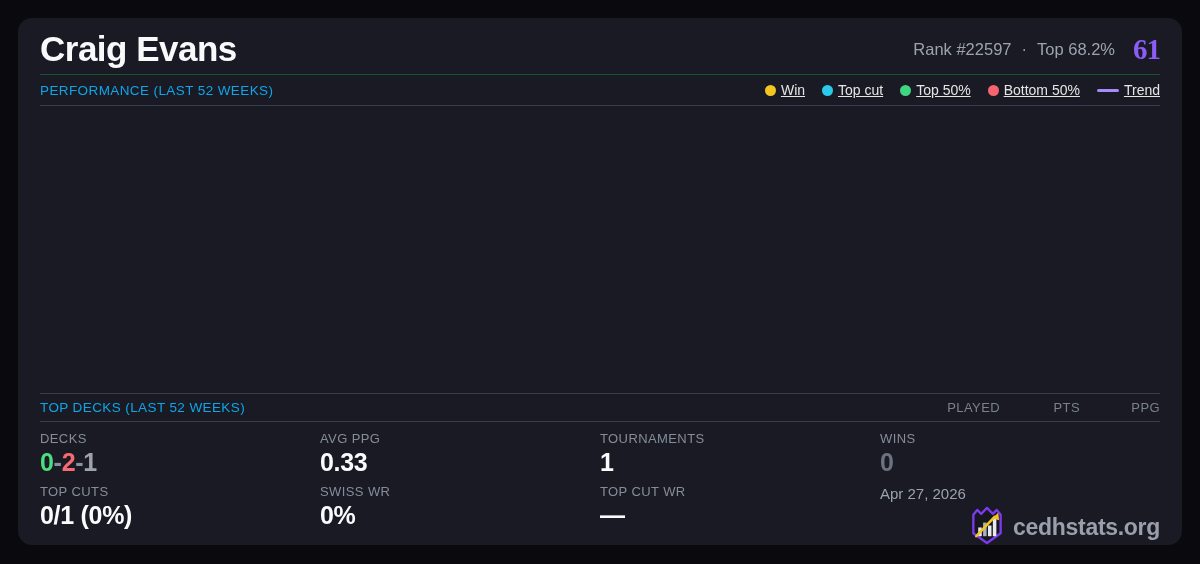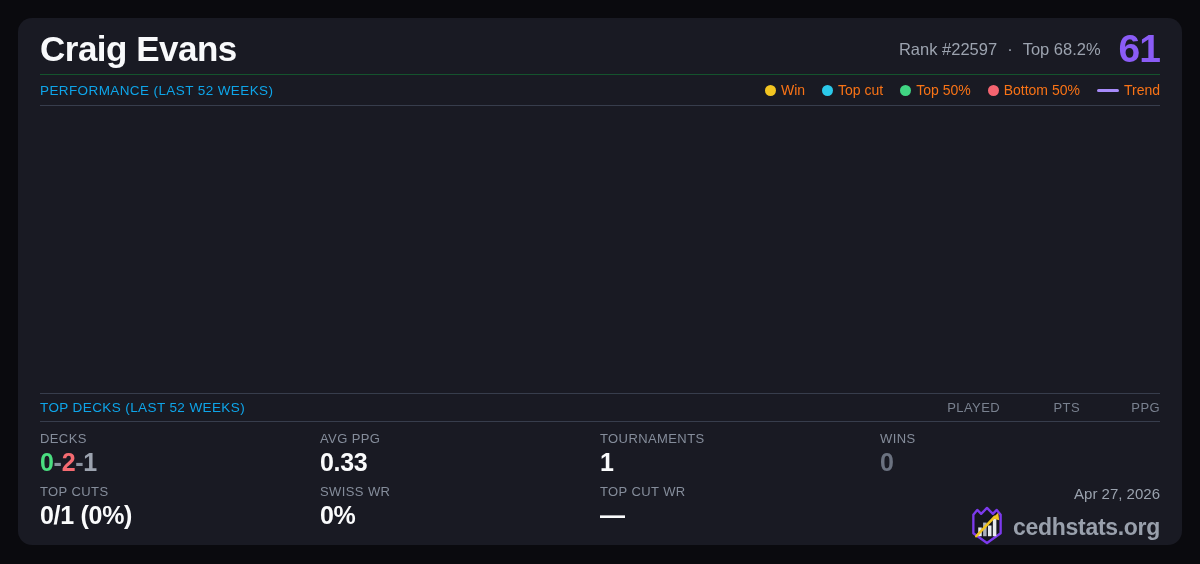--- a/index.html
+++ b/index.html
@@ -25,33 +25,33 @@
     height:57px;
     display:flex; align-items:center; justify-content:space-between;
     border-bottom:1px solid #14532d;
     padding-top:6px;
   }
   .player-name {
     font-size:35px; font-weight:800; letter-spacing:-0.5px; color:#f8f9fb;
   }
   .rank-area { display:flex; align-items:center; gap:18px; }
   .rank-line { font-size:16.5px; color:#9ca3af; display:flex; gap:10px; align-items:center; }
-  .score { font-size:39px; font-weight:800; letter-spacing:-1px; }
+  .score { font-size:29px; font-weight:800; letter-spacing:-1px;font-family:Liberation Serif, serif; }
 
   
   .perf-row {
     height:31px;
     display:flex; align-items:center; justify-content:space-between;
     border-bottom:1px solid #373d4c;
   }
   .section-title {
     font-size:13.5px; color:#0ea5e9; letter-spacing:0.4px;
   }
   .legend { display:flex; align-items:center; gap:17px; }
-  .legend-item { display:flex; align-items:center; gap:5px; font-size:14px; color:#f97316; }
+  .legend-item { display:flex; align-items:center; gap:5px; font-size:14px; color:#e5e5e5;text-decoration:underline; }
   .dot { width:11px; height:11px; border-radius:50%; flex:0 0 auto; }
   .trend-line { width:22px; height:3px; border-radius:2px; flex:0 0 auto; }
 
   
   .chart-area { height:288px; border-bottom:1px solid #373d4c; position:relative; }
 
   
   .decks-row {
     height:28px;
     display:flex; align-items:center; justify-content:space-between;
@@ -66,21 +66,21 @@
     grid-template-columns:repeat(4,1fr);
     grid-template-rows:53px auto;
     padding-top:9px;
   }
   .stat-label { font-size:13px; color:#858d9b; letter-spacing:0.4px; }
   .stat-value { font-size:25px; font-weight:800; margin-top:2px; color:#fafbfc; letter-spacing:-0.3px; }
   .stat-value.dim { color:#6b7280; }
   .record-sep { color:#8a919e; }
 
   
-  .footer-cell { text-align:right; }
+  .footer-cell { text-align:left; }
   .footer-date { font-size:15px; color:#9aa2ae; margin-top:1px; }
   .brand { display:flex; align-items:center; justify-content:flex-end; gap:8px; margin-top:4px; }
   .brand-name { font-size:23px; font-weight:800; color:#99a0ac; letter-spacing:-0.3px; }
 </style>
 </head>
 <body>
 
 <div class="card">
 
   <div class="card-header">

